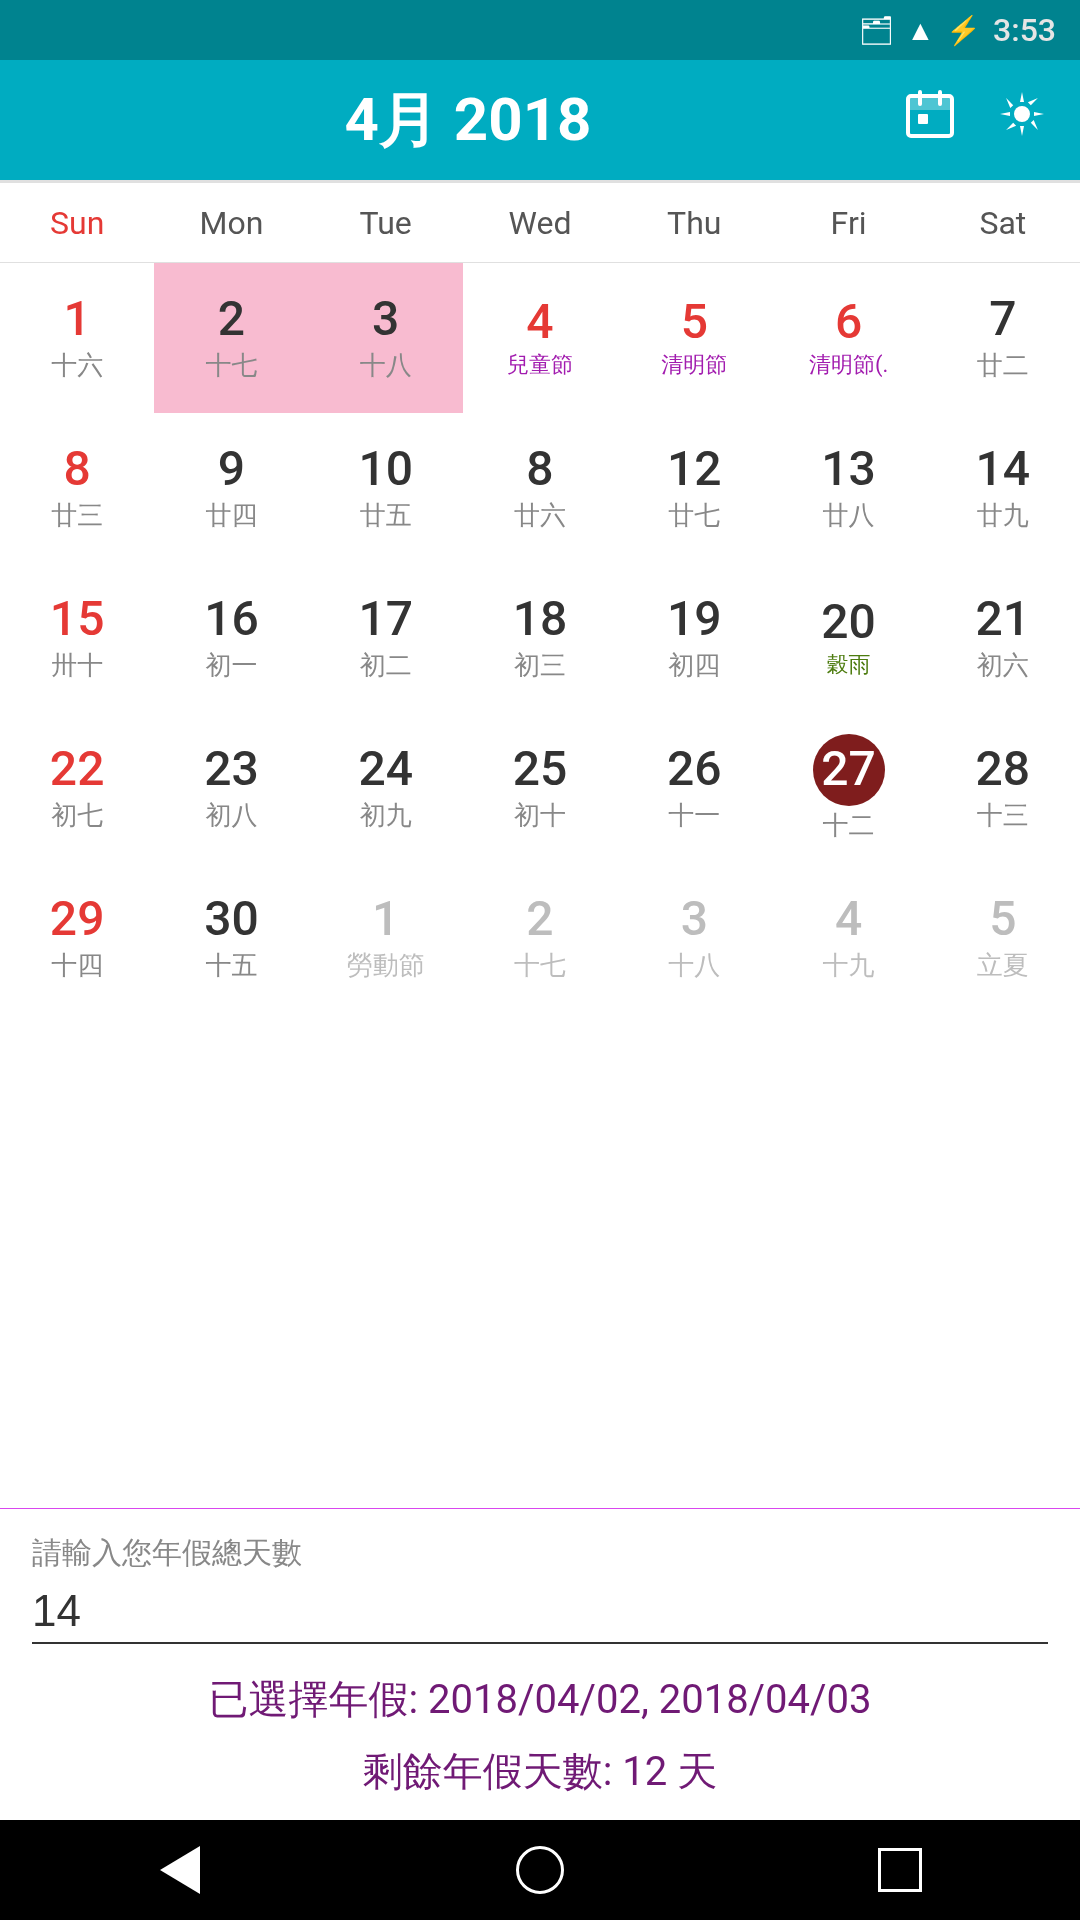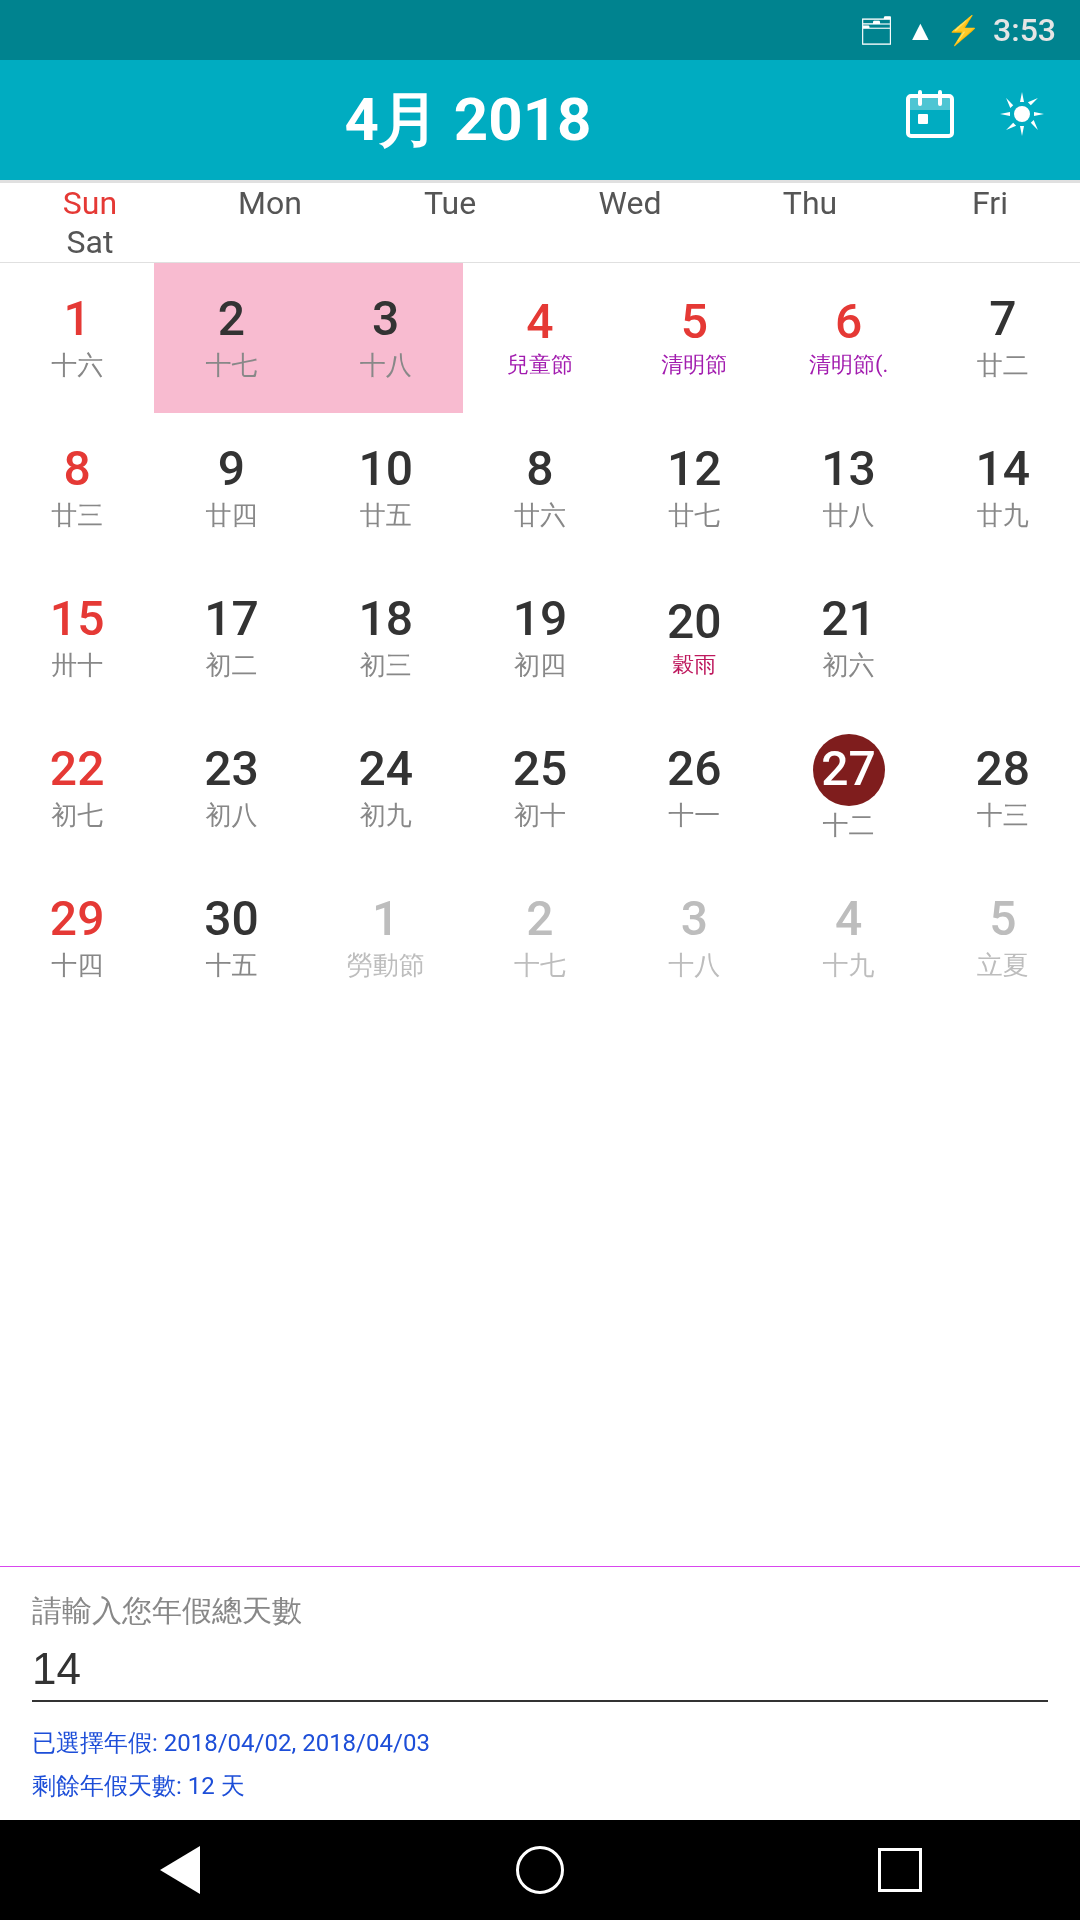--- a/index.html
+++ b/index.html
@@ -70,21 +70,21 @@
 
     
     .calendar {
       width: 100%;
       padding: 0;
     }
 
     
     .weekday-row {
       display: grid;
-      grid-template-columns: repeat(6, 1fr);
+      grid-template-columns: repeat(7, 1fr);
       height: 80px;
       border-bottom: 1px solid #e0e0e0;
     }
     .weekday-cell {
       display: flex;
       align-items: center;
       justify-content: center;
       font-size: 32px;
       font-weight: 400;
       color: #555;
@@ -164,23 +164,24 @@
       color: #333;
       border: none;
       border-bottom: 2px solid #333;
       width: 100%;
       padding-bottom: 6px;
       outline: none;
       background: transparent;
     }
     .selected-info {
       margin-top: 20px;
-      font-size: 24px;
-      color: #1d4ed8;
+      font-size: 40px;
+      color: #701a75;
       line-height: 1.8;
+      text-align: center;
     }
 
     
     .nav-bar {
       position: absolute;
       bottom: 0;
       left: 0;
       right: 0;
       height: 100px;
       background: #000;
@@ -330,34 +331,38 @@
       <span class="day-sub">廿九</span>
     </div>
   </div>
 
   <div class="calendar-grid">
     <div class="day-cell">
       <span class="day-number sunday">15</span>
       <span class="day-sub">卅十</span>
     </div>
     <div class="day-cell">
+      <span class="day-number">16</span>
+      <span class="day-sub">初一</span>
+    </div>
+    <div class="day-cell">
       <span class="day-number">17</span>
       <span class="day-sub">初二</span>
     </div>
     <div class="day-cell">
       <span class="day-number">18</span>
       <span class="day-sub">初三</span>
     </div>
     <div class="day-cell">
       <span class="day-number">19</span>
       <span class="day-sub">初四</span>
     </div>
     <div class="day-cell">
       <span class="day-number">20</span>
-      <span class="day-sub" style="color:#be185d;font-size:22px;">穀雨</span>
+      <span class="day-sub" style="color:#4d7c0f;font-size:22px;">穀雨</span>
     </div>
     <div class="day-cell">
       <span class="day-number">21</span>
       <span class="day-sub">初六</span>
     </div>
   </div>
 
   <div class="calendar-grid">
     <div class="day-cell">
       <span class="day-number sunday">22</span>

